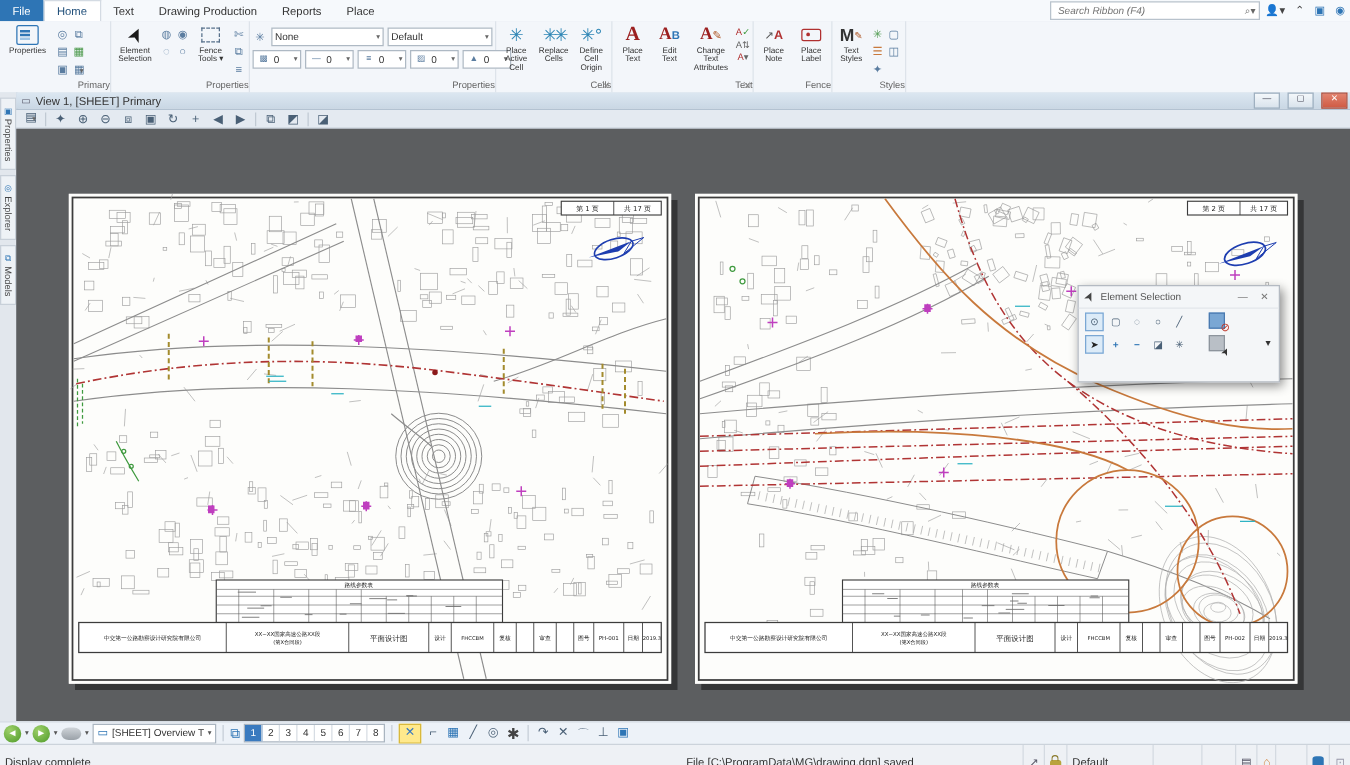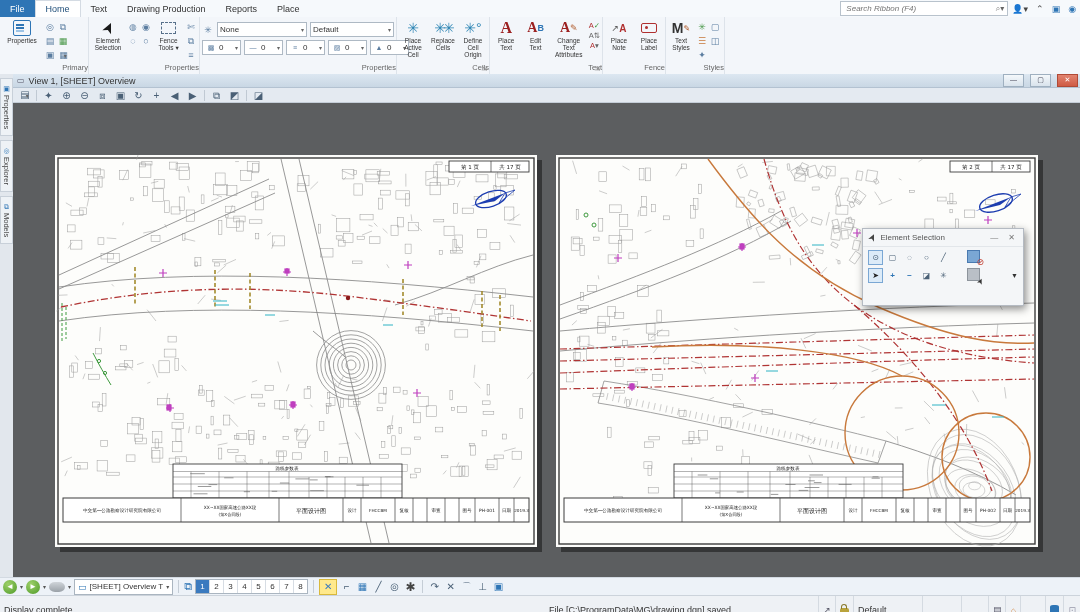--- a/index.html
+++ b/index.html
@@ -354,21 +354,21 @@
         <span>Explorer</span>
       </div>
     <div class="stab">
         <span class="sic">⧉</span>
         <span>Models</span>
       </div>
   </div>
 
   <div class="viewtitle">
     <span class="vt-ic">▭</span>
-    <span>View 1, [SHEET] Overview</span>
+    <span>View 1, [SHEET] Primary</span>
     <span class="vt-sp"></span>
     <span class="winbtn">—</span>
     <span class="winbtn">▢</span>
     <span class="winbtn close">✕</span>
   </div>
   <div class="viewtoolbar">
     <span class="vtico">▤<span class="vta">▾</span></span>
     <span class="vtsep"></span>
     <span class="vtico">✦</span>
     <span class="vtico">⊕</span>

